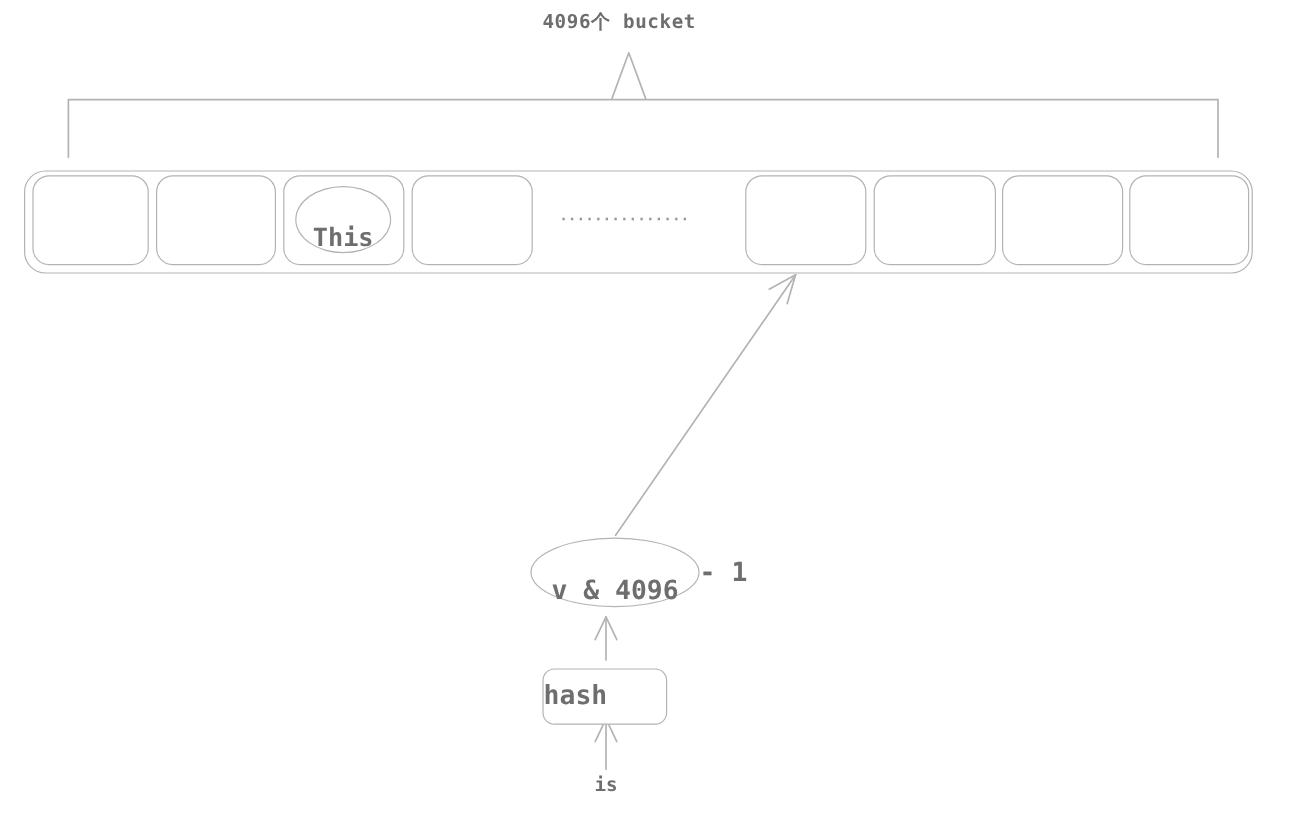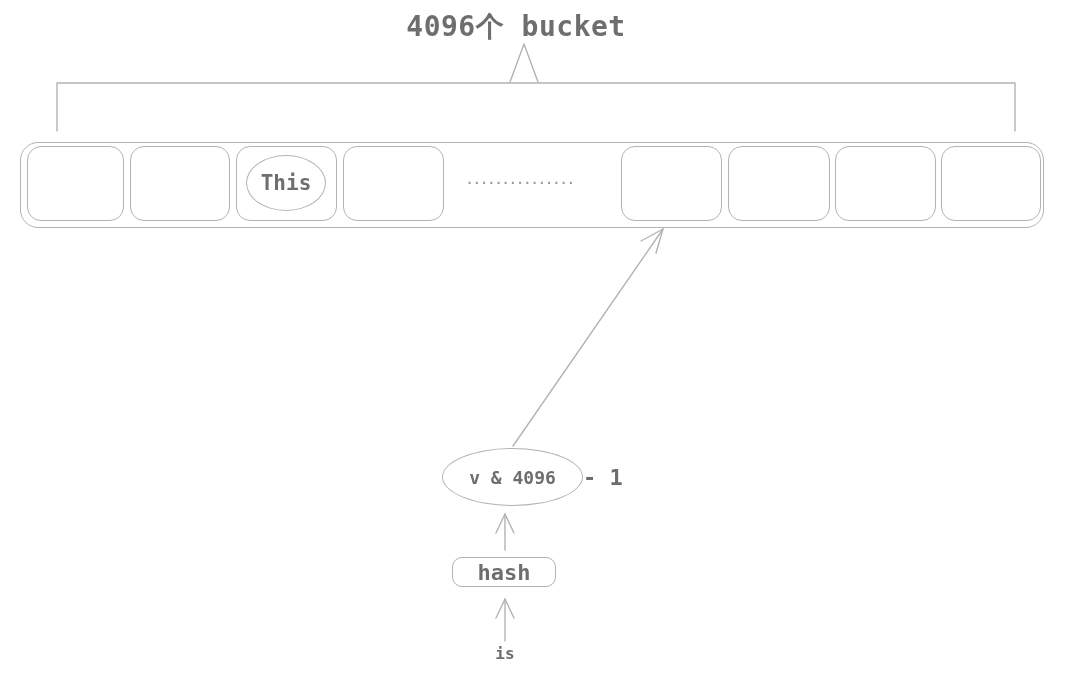--- a/index.html
+++ b/index.html
@@ -14,55 +14,55 @@
     background:var(--bg);
     overflow:hidden;
     font-family:"DejaVu Sans Mono","Liberation Mono",monospace;
     color:var(--text);
   }
   .abs{position:absolute;}
   .lines-svg{position:absolute;left:0;top:0;width:1080px;height:682px;}
   .lines-svg path{fill:none;stroke:var(--line);stroke-width:1.4;stroke-linecap:round;stroke-linejoin:round;}
   .top-label{
     left:516px;top:8px;transform:translateX(-50%);
-    font-size:28px;font-weight:bold;letter-spacing:0.5px;
+    font-size:16px;font-weight:bold;letter-spacing:0.5px;
     white-space:nowrap;
   }
   .array-container{
     left:20px;top:142px;width:1024px;height:86px;
     border:1.5px solid var(--line);border-radius:18px;
     box-sizing:border-box;background:var(--bg);
   }
   .bucket{
     top:146px;height:75px;width:100px;
     border:1.5px solid var(--line);border-radius:14px;
     box-sizing:border-box;background:var(--bg);
   }
   .ellipse{
     border:1.4px solid var(--line);border-radius:50%;
     box-sizing:border-box;background:var(--bg);
-    display:flex;align-items:center;justify-content:center;
+    display:flex;align-items:flex-end;justify-content:center;
   }
   .this-node{left:246px;top:155px;width:80px;height:56px;font-size:21px;font-weight:bold;}
   .dots{
     left:466px;top:177px;width:114px;
     font-size:12px;font-weight:bold;line-height:13px;
     color:#9a9a9a;letter-spacing:0;white-space:nowrap;overflow:hidden;
   }
-  .expr-node{left:442px;top:448px;width:141px;height:58px;font-size:18px;font-weight:bold;white-space:nowrap;}
+  .expr-node{left:442px;top:448px;width:141px;height:58px;font-size:22px;font-weight:bold;white-space:nowrap;}
   .expr-suffix{
     left:583px;top:448px;height:58px;
     display:flex;align-items:center;
     font-size:22px;font-weight:bold;white-space:nowrap;
   }
   .hash-box{
-    left:452px;top:557px;width:104px;height:30px;
+    left:452px;top:557px;width:104px;height:47px;
     border:1.5px solid var(--line);border-radius:10px;
     box-sizing:border-box;background:var(--bg);
-    display:flex;align-items:center;justify-content:center;
+    display:flex;align-items:center;justify-content:flex-start;
     font-size:22px;font-weight:bold;
   }
   .is-label{
     left:505px;top:642px;transform:translateX(-50%);
     font-size:16px;font-weight:bold;line-height:24px;
   }
 </style>
 </head>
 <body>
 

